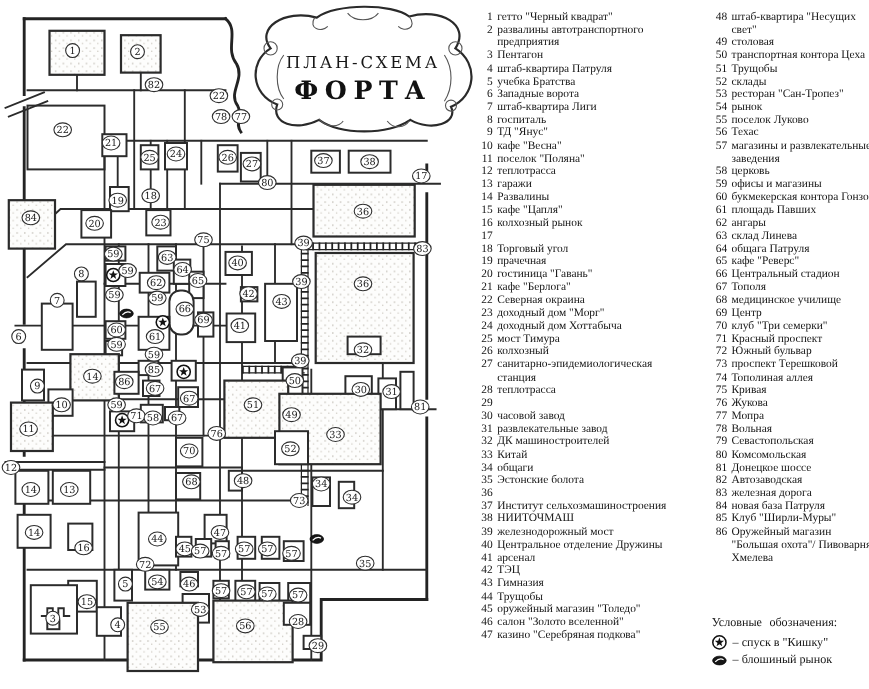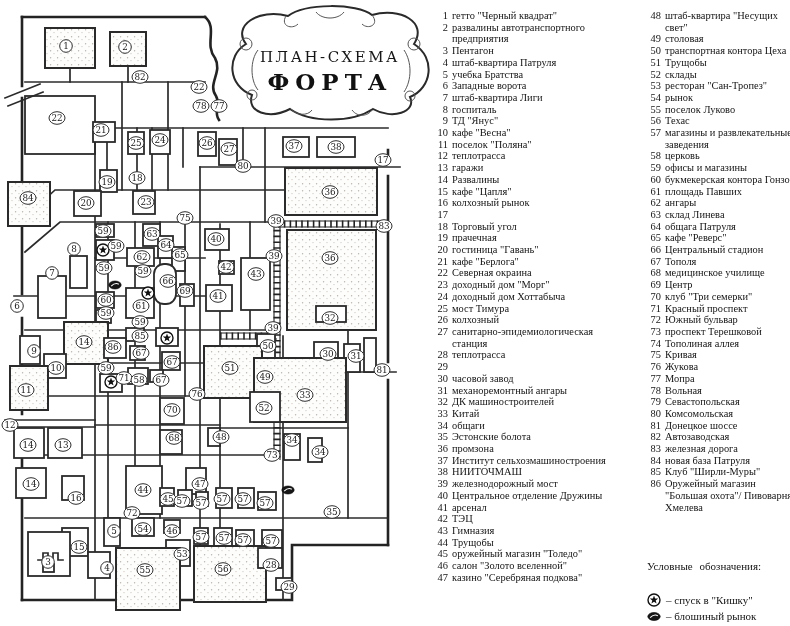--- a/index.html
+++ b/index.html
@@ -21,21 +21,21 @@
   .t1{font-family:"DejaVu Serif",serif;font-size:15px;letter-spacing:2.5px;text-anchor:middle;fill:#161616;}
   .t2{font-family:"DejaVu Serif",serif;font-size:23px;font-weight:bold;letter-spacing:6px;text-anchor:middle;fill:#111;}
   
   .legend-col{position:absolute;top:10px;font-size:10.4px;line-height:11.7px;color:#151515;}
   #col1{left:431px;width:192px;}
   #col2{left:644px;width:150px;}
   .li{display:flex;}
   .li .n{width:17px;text-align:right;flex:none;padding-right:4px;}
   .li .lb{flex:1;}
   #symbols{position:absolute;left:647px;top:558px;font-size:11px;line-height:16px;color:#151515;}
-  #symbols .hd{word-spacing:4px;margin-bottom:18px;}
+  #symbols .hd{word-spacing:4px;margin-bottom:2px;}
   .symrow{display:flex;align-items:center;gap:5px;}
   .symrow svg{position:static;flex:none;}
 </style>
 </head>
 <body>
 
 <div class="page">
 
   <svg id="map" width="440" height="626" viewBox="0 0 440 626">
     <defs>
@@ -761,41 +761,40 @@
       </div>
       <div class="li">
         <span class="n">29</span>
       </div>
       <div class="li">
         <span class="n">30</span>
         <span class="lb">часовой завод</span>
       </div>
       <div class="li">
         <span class="n">31</span>
-        <span class="lb">механоремонтный ангары</span>
+        <span class="lb">развлекательные завод</span>
       </div>
       <div class="li">
         <span class="n">32</span>
         <span class="lb">ДК машиностроителей</span>
       </div>
       <div class="li">
         <span class="n">33</span>
         <span class="lb">Китай</span>
       </div>
       <div class="li">
         <span class="n">34</span>
         <span class="lb">общаги</span>
       </div>
       <div class="li">
         <span class="n">35</span>
         <span class="lb">Эстонские болота</span>
       </div>
       <div class="li">
         <span class="n">36</span>
-        <span class="lb">промзона</span>
       </div>
       <div class="li">
         <span class="n">37</span>
         <span class="lb">Институт сельхозмашиностроения</span>
       </div>
       <div class="li">
         <span class="n">38</span>
         <span class="lb">НИИТОЧМАШ</span>
       </div>
       <div class="li">

